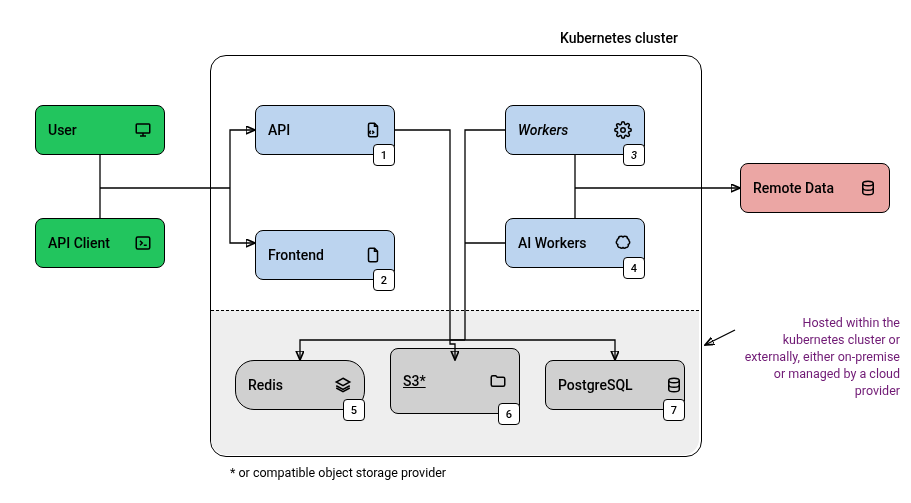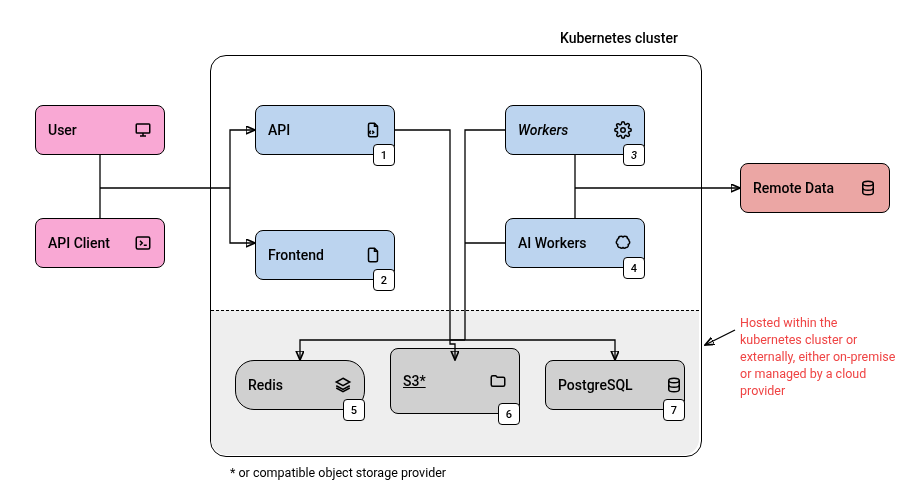--- a/index.html
+++ b/index.html
@@ -37,21 +37,21 @@
     border: 1.5px solid #000;
     border-radius: 8px;
     box-sizing: border-box;
     display: flex;
     align-items: center;
     justify-content: space-between;
     padding: 0 12px;
     font-size: 14px;
     font-weight: 500;
   }
-  .node.green { background: #f9a8d4; }
+  .node.green { background: #22c55e; }
   .node.blue  { background: #bcd4ef; }
   .node.gray  { background: #d0d0d0; }
   .node.red   { background: #eba6a4; }
   .node .icon {
     width: 18px;
     height: 18px;
     flex-shrink: 0;
     display: flex;
     align-items: center;
     justify-content: center;
@@ -71,23 +71,24 @@
     justify-content: center;
   }
   .footnote {
     position: absolute;
     font-size: 12.5px;
     color: #000;
   }
   .annotation {
     position: absolute;
     font-size: 12.5px;
-    color: #ef4444;
+    color: #701a75;
     line-height: 1.35;
     width: 160px;
+    text-align: right;
   }
   svg.connectors {
     position: absolute;
     left: 0;
     top: 0;
     width: 911px;
     height: 503px;
     pointer-events: none;
   }
   svg.connectors line, svg.connectors path, svg.connectors polyline {

